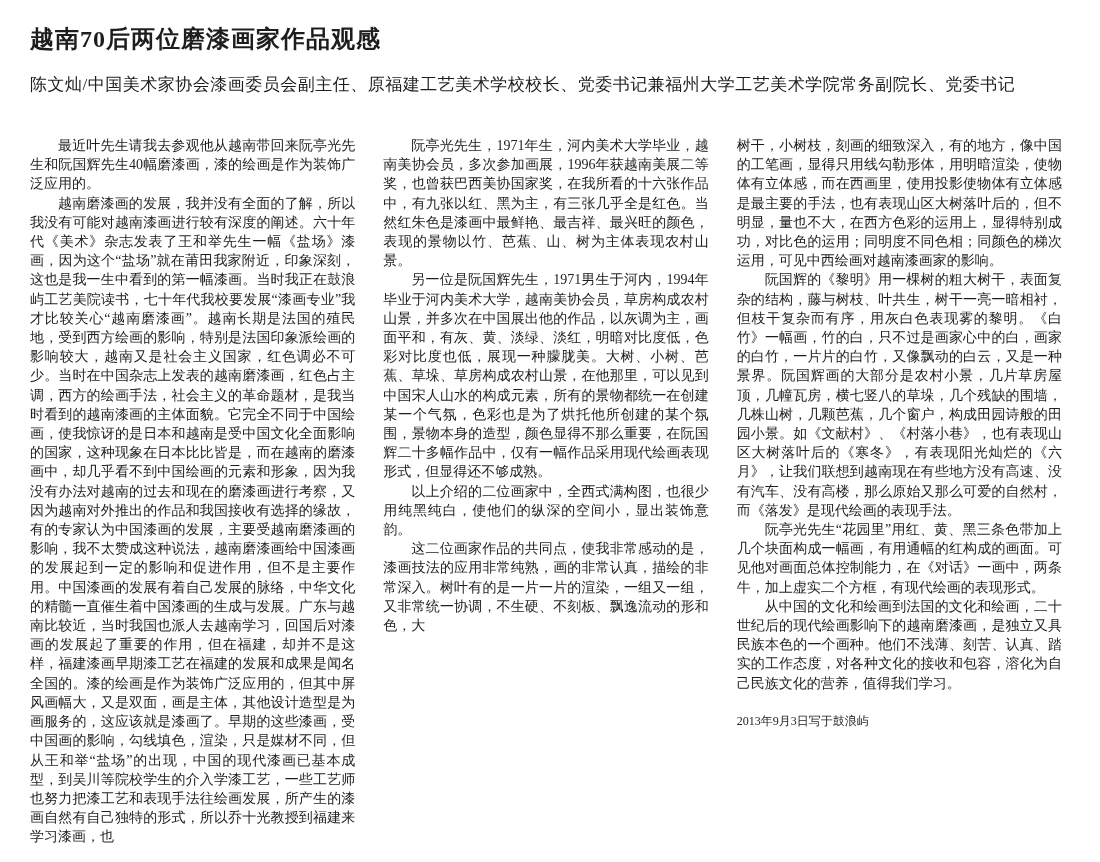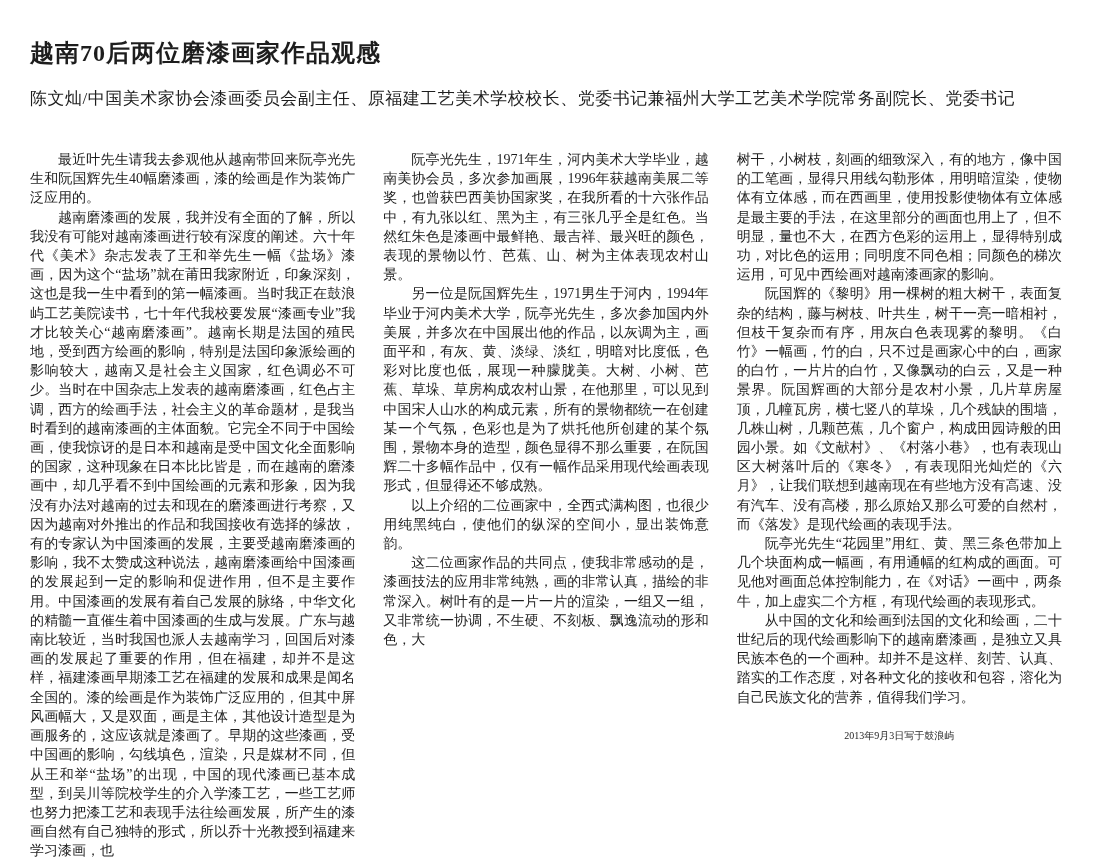--- a/index.html
+++ b/index.html
@@ -8,21 +8,21 @@
     background: #ffffff;
   }
   .page {
     position: relative;
     box-sizing: border-box;
     width: 1100px;
     height: 862px;
     background: #ffffff;
     color: #1d1d1d;
     font-family: "Liberation Serif", "DejaVu Serif", serif;
-    padding: 38px 38px 0 30px;
+    padding: 24px 38px 0 30px;
     overflow: hidden;
   }
   .title {
     font-size: 24px;
     font-weight: bold;
     margin: 0;
     letter-spacing: 1px;
     line-height: 1.25;
   }
   .byline {
@@ -47,43 +47,43 @@
   .para {
     margin: 0;
     text-indent: 2em;
     word-break: break-all;
     overflow-wrap: anywhere;
   }
   .para.no-indent {
     text-indent: 0;
   }
   .date-line {
-    text-align: center;
+    text-align: left;
     margin-top: 19px;
-    font-size: 10px;
+    font-size: 12px;
   }
 </style>
 </head>
 <body>
 
 <div class="page" style="color: rgb(29, 29, 29); background: rgb(255, 255, 255);">
   <h1 class="title">越南70后两位磨漆画家作品观感</h1>
   <div class="byline">陈文灿/中国美术家协会漆画委员会副主任、原福建工艺美术学校校长、党委书记兼福州大学工艺美术学院常务副院长、党委书记</div>
   <div class="columns">
     <div class="col">
         <p class="para">最近叶先生请我去参观他从越南带回来阮亭光先生和阮国辉先生40幅磨漆画，漆的绘画是作为装饰广泛应用的。</p>
         <p class="para">越南磨漆画的发展，我并没有全面的了解，所以我没有可能对越南漆画进行较有深度的阐述。六十年代《美术》杂志发表了王和举先生一幅《盐场》漆画，因为这个“盐场”就在莆田我家附近，印象深刻，这也是我一生中看到的第一幅漆画。当时我正在鼓浪屿工艺美院读书，七十年代我校要发展“漆画专业”我才比较关心“越南磨漆画”。越南长期是法国的殖民地，受到西方绘画的影响，特别是法国印象派绘画的影响较大，越南又是社会主义国家，红色调必不可少。当时在中国杂志上发表的越南磨漆画，红色占主调，西方的绘画手法，社会主义的革命题材，是我当时看到的越南漆画的主体面貌。它完全不同于中国绘画，使我惊讶的是日本和越南是受中国文化全面影响的国家，这种现象在日本比比皆是，而在越南的磨漆画中，却几乎看不到中国绘画的元素和形象，因为我没有办法对越南的过去和现在的磨漆画进行考察，又因为越南对外推出的作品和我国接收有选择的缘故，有的专家认为中国漆画的发展，主要受越南磨漆画的影响，我不太赞成这种说法，越南磨漆画给中国漆画的发展起到一定的影响和促进作用，但不是主要作用。中国漆画的发展有着自己发展的脉络，中华文化的精髓一直催生着中国漆画的生成与发展。广东与越南比较近，当时我国也派人去越南学习，回国后对漆画的发展起了重要的作用，但在福建，却并不是这样，福建漆画早期漆工艺在福建的发展和成果是闻名全国的。漆的绘画是作为装饰广泛应用的，但其中屏风画幅大，又是双面，画是主体，其他设计造型是为画服务的，这应该就是漆画了。早期的这些漆画，受中国画的影响，勾线填色，渲染，只是媒材不同，但从王和举“盐场”的出现，中国的现代漆画已基本成型，到吴川等院校学生的介入学漆工艺，一些工艺师也努力把漆工艺和表现手法往绘画发展，所产生的漆画自然有自己独特的形式，所以乔十光教授到福建来学习漆画，也</p>
       </div>
     <div class="col">
         <p class="para">阮亭光先生，1971年生，河内美术大学毕业，越南美协会员，多次参加画展，1996年获越南美展二等奖，也曾获巴西美协国家奖，在我所看的十六张作品中，有九张以红、黑为主，有三张几乎全是红色。当然红朱色是漆画中最鲜艳、最吉祥、最兴旺的颜色，表现的景物以竹、芭蕉、山、树为主体表现农村山景。</p>
-        <p class="para">另一位是阮国辉先生，1971男生于河内，1994年毕业于河内美术大学，阮亭光先生，多次参加国内外美展，并多次在中国展出他的作品，以灰调为主，画面平和，有灰、黄、淡绿、淡红，明暗对比度低，色彩对比度也低，展现一种朦胧美。大树、小树、芭蕉、草垛、草房构成农村山景，在他那里，可以见到中国宋人山水的构成元素，所有的景物都统一在创建某一个气氛，色彩也是为了烘托他所创建的某个氛围，景物本身的造型，颜色显得不那么重要，在阮国辉二十多幅作品中，仅有一幅作品采用现代绘画表现形式，但显得还不够成熟。</p>
+        <p class="para">另一位是阮国辉先生，1971男生于河内，1994年毕业于河内美术大学，越南美协会员，草房构成农村山景，并多次在中国展出他的作品，以灰调为主，画面平和，有灰、黄、淡绿、淡红，明暗对比度低，色彩对比度也低，展现一种朦胧美。大树、小树、芭蕉、草垛、草房构成农村山景，在他那里，可以见到中国宋人山水的构成元素，所有的景物都统一在创建某一个气氛，色彩也是为了烘托他所创建的某个氛围，景物本身的造型，颜色显得不那么重要，在阮国辉二十多幅作品中，仅有一幅作品采用现代绘画表现形式，但显得还不够成熟。</p>
         <p class="para">以上介绍的二位画家中，全西式满构图，也很少用纯黑纯白，使他们的纵深的空间小，显出装饰意韵。</p>
         <p class="para">这二位画家作品的共同点，使我非常感动的是，漆画技法的应用非常纯熟，画的非常认真，描绘的非常深入。树叶有的是一片一片的渲染，一组又一组，又非常统一协调，不生硬、不刻板、飘逸流动的形和色，大</p>
       </div>
     <div class="col">
-      <p class="para no-indent">树干，小树枝，刻画的细致深入，有的地方，像中国的工笔画，显得只用线勾勒形体，用明暗渲染，使物体有立体感，而在西画里，使用投影使物体有立体感是最主要的手法，在这里部分的画面也用上了，但不明显，量也不大，在西方色彩的运用上，显得特别成功，对比色的运用；同明度不同色相；同颜色的梯次运用，可见中西绘画对越南漆画家的影响。</p>
+      <p class="para no-indent">树干，小树枝，刻画的细致深入，有的地方，像中国的工笔画，显得只用线勾勒形体，用明暗渲染，使物体有立体感，而在西画里，使用投影使物体有立体感是最主要的手法，也有表现山区大树落叶后的，但不明显，量也不大，在西方色彩的运用上，显得特别成功，对比色的运用；同明度不同色相；同颜色的梯次运用，可见中西绘画对越南漆画家的影响。</p>
         <p class="para">阮国辉的《黎明》用一棵树的粗大树干，表面复杂的结构，藤与树枝、叶共生，树干一亮一暗相衬，但枝干复杂而有序，用灰白色表现雾的黎明。《白竹》一幅画，竹的白，只不过是画家心中的白，画家的白竹，一片片的白竹，又像飘动的白云，又是一种景界。阮国辉画的大部分是农村小景，几片草房屋顶，几幢瓦房，横七竖八的草垛，几个残缺的围墙，几株山树，几颗芭蕉，几个窗户，构成田园诗般的田园小景。如《文献村》、《村落小巷》，也有表现山区大树落叶后的《寒冬》，有表现阳光灿烂的《六月》，让我们联想到越南现在有些地方没有高速、没有汽车、没有高楼，那么原始又那么可爱的自然村，而《落发》是现代绘画的表现手法。</p>
         <p class="para">阮亭光先生“花园里”用红、黄、黑三条色带加上几个块面构成一幅画，有用通幅的红构成的画面。可见他对画面总体控制能力，在《对话》一画中，两条牛，加上虚实二个方框，有现代绘画的表现形式。</p>
-        <p class="para">从中国的文化和绘画到法国的文化和绘画，二十世纪后的现代绘画影响下的越南磨漆画，是独立又具民族本色的一个画种。却并不是这样、刻苦、认真、踏实的工作态度，对各种文化的接收和包容，溶化为自己民族文化的营养，值得我们学习。</p>
+        <p class="para">从中国的文化和绘画到法国的文化和绘画，二十世纪后的现代绘画影响下的越南磨漆画，是独立又具民族本色的一个画种。他们不浅薄、刻苦、认真、踏实的工作态度，对各种文化的接收和包容，溶化为自己民族文化的营养，值得我们学习。</p>
         <div class="date-line">2013年9月3日写于鼓浪屿</div>
     </div>
   </div>
 </div>
 
 </body></html>

